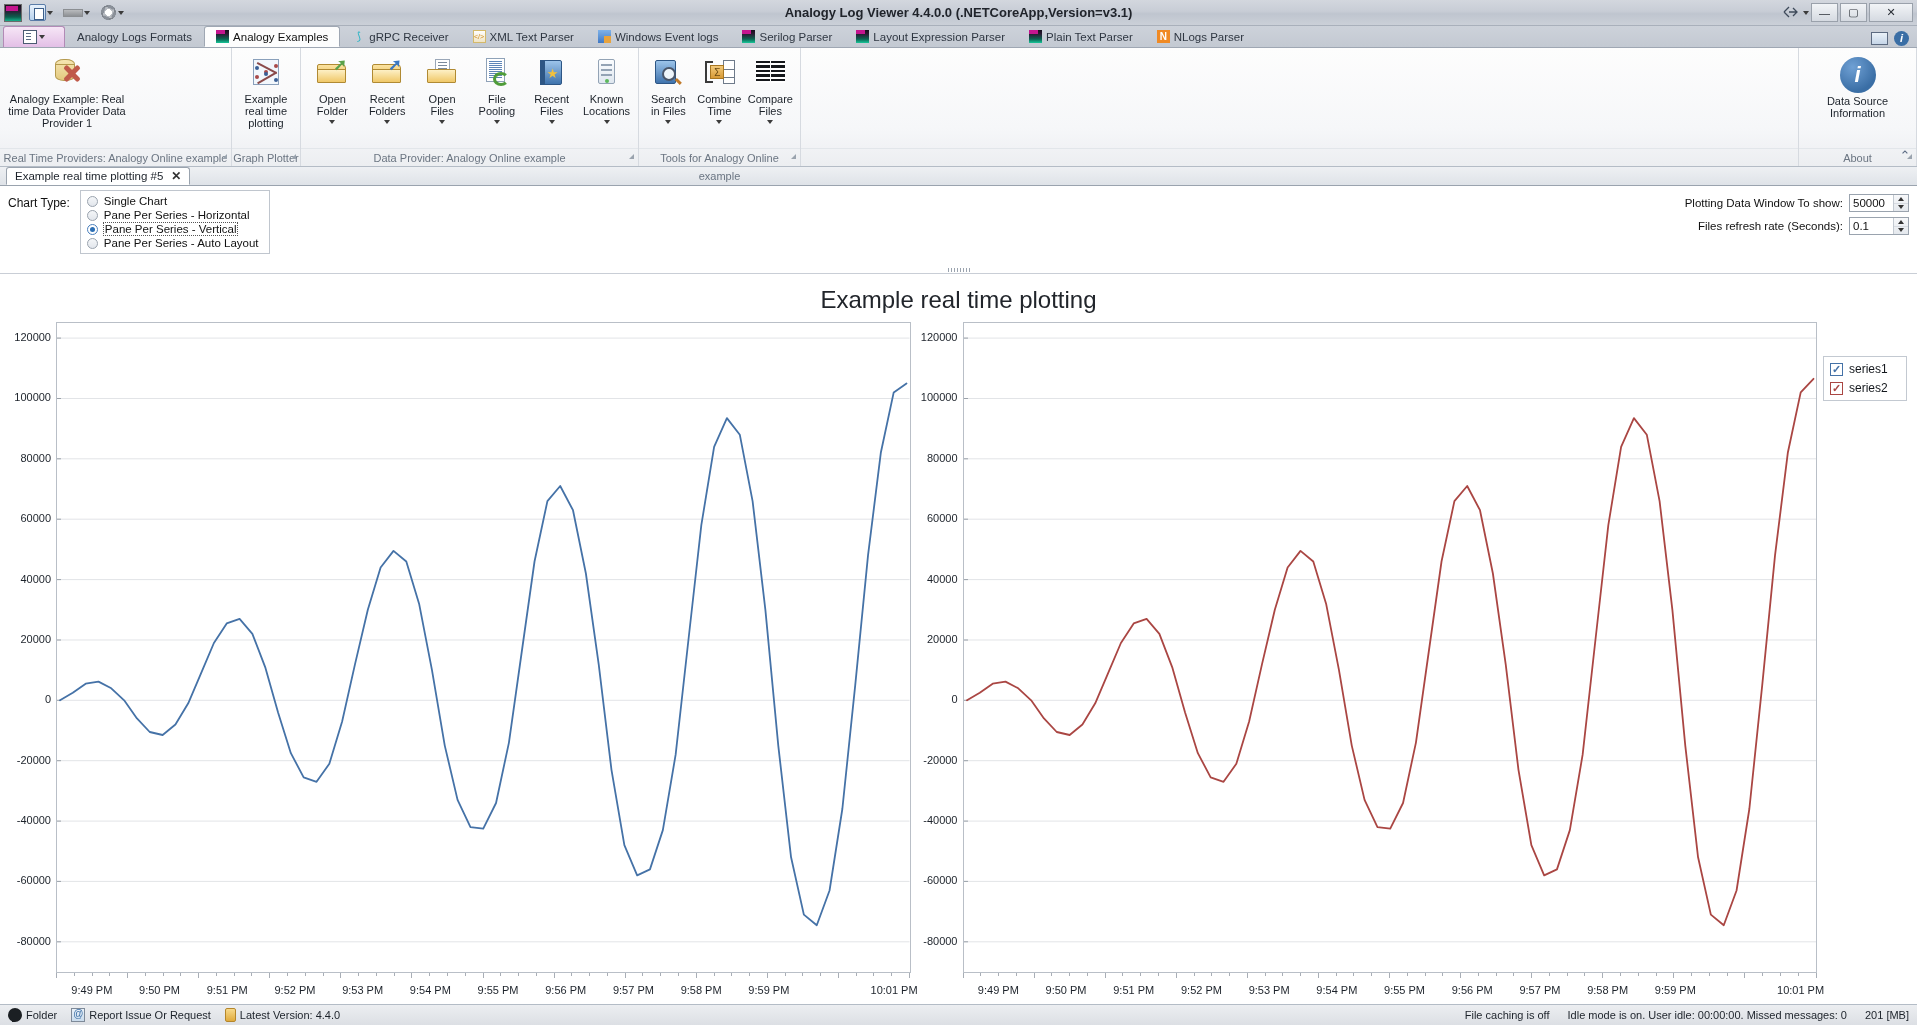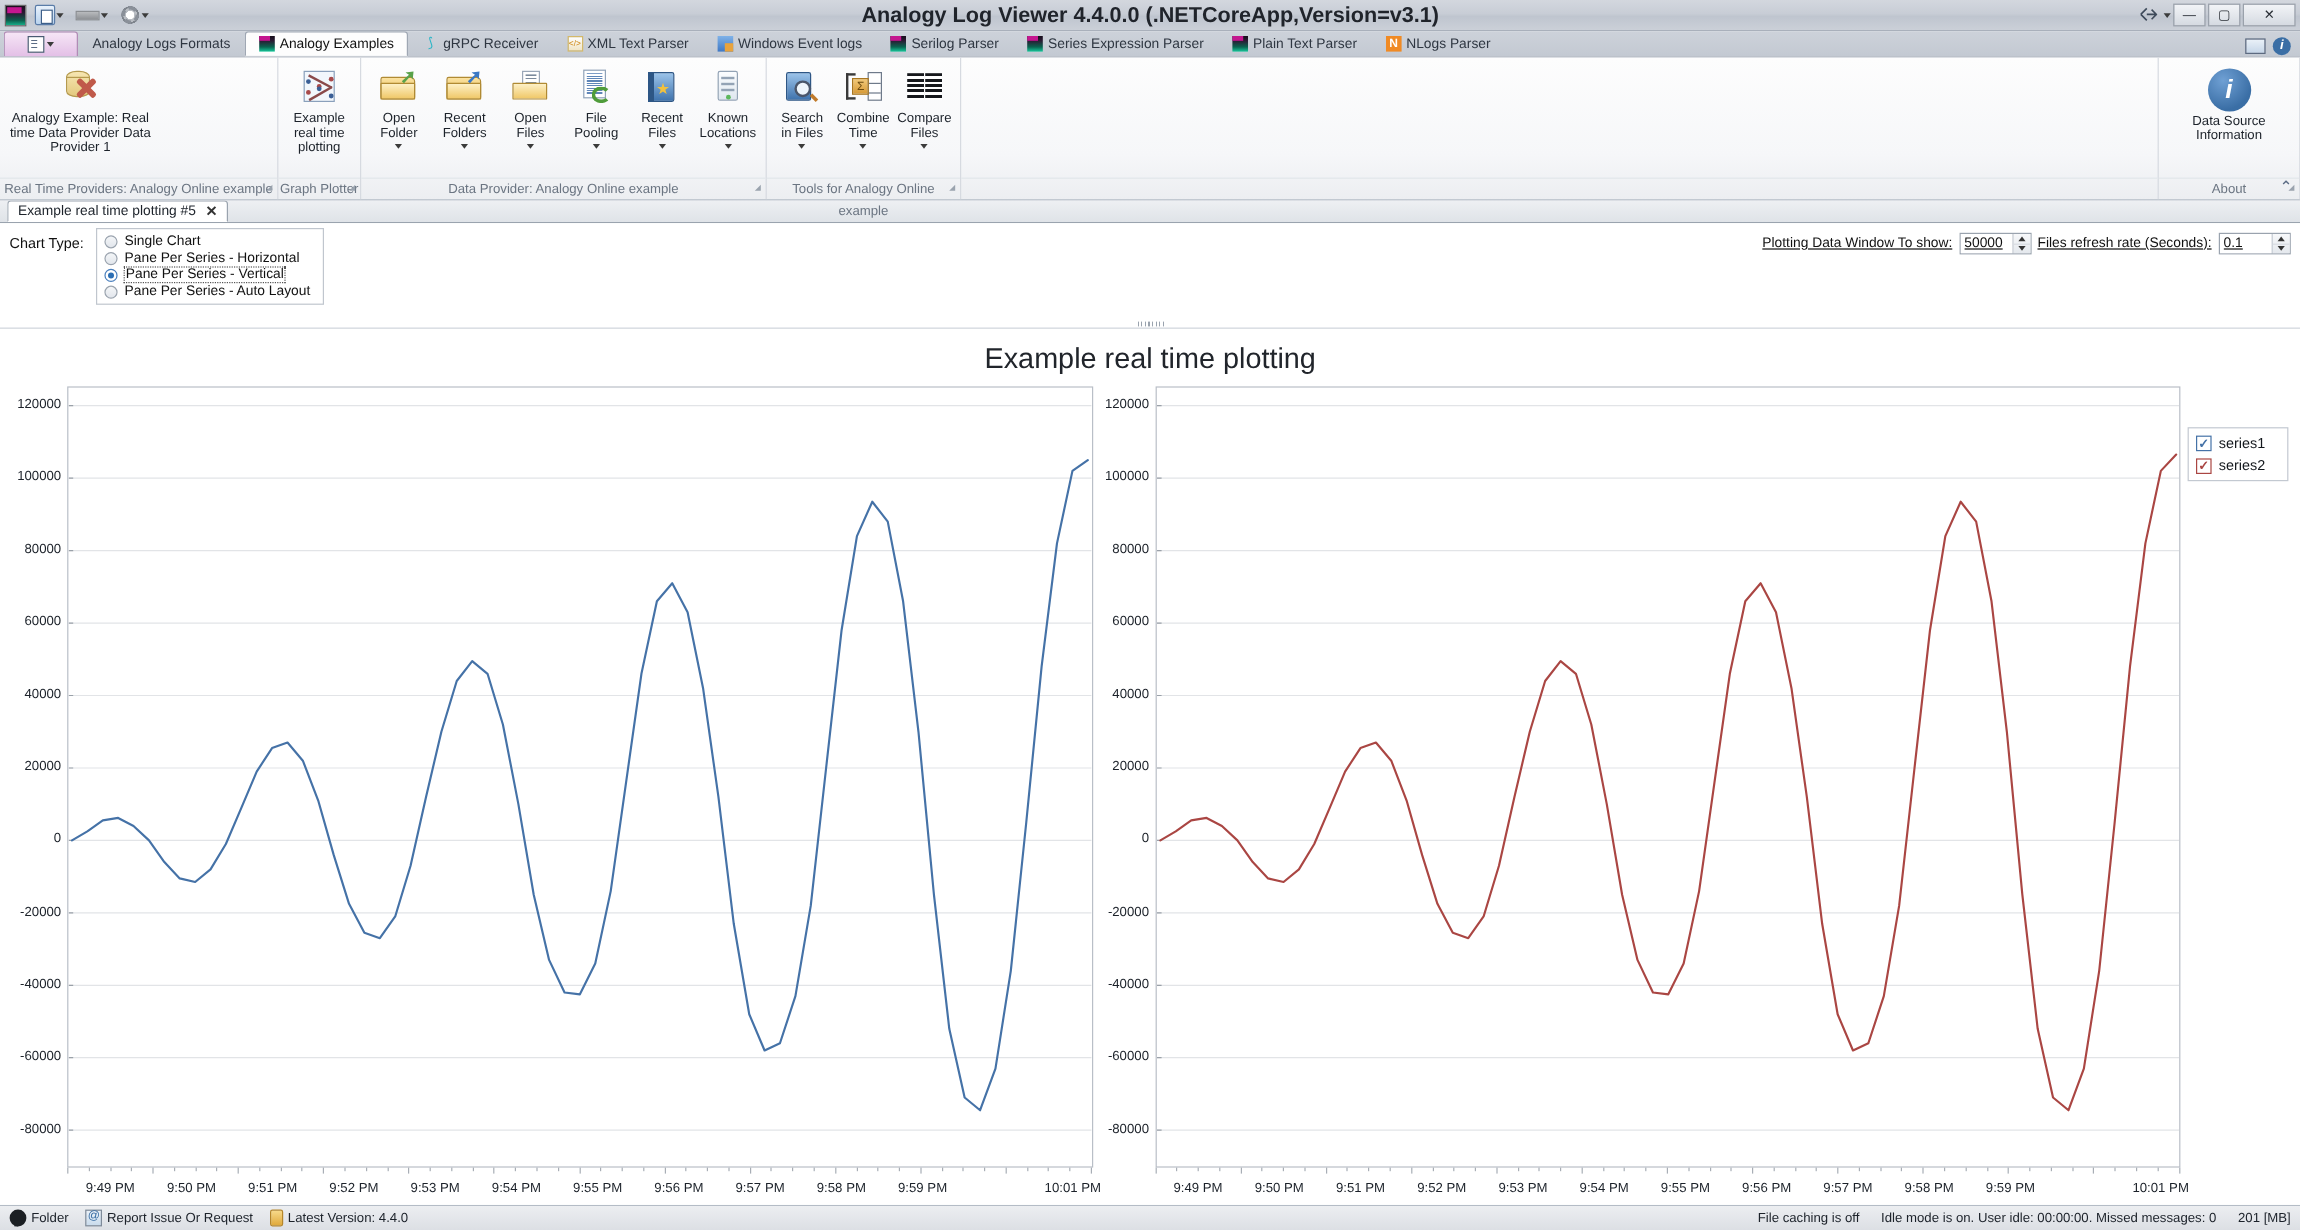--- a/index.html
+++ b/index.html
@@ -56,21 +56,21 @@
     background: radial-gradient(circle at 50% 50%, #fff 0 28%, #b9bdc3 30% 48%, #7e848c 50% 60%, transparent 62%);
     position: relative;
   }
   .ico-gear::before {
     content: ""; position: absolute; inset: 1px; border-radius: 50%;
     border: 3px dashed #8a9099;
   }
   .caret { width: 0; height: 0; border-left: 3.5px solid transparent; border-right: 3.5px solid transparent; border-top: 4px solid #3b3b3b; }
   .titlebar-title {
     position: absolute; left: 0; right: 0; text-align: center;
-    font-size: 18px; color: #20242b; font-weight: 700; pointer-events: none;
+    font-size: 13px; color: #20242b; font-weight: 700; pointer-events: none;
   }
   .winbtns { margin-left: auto; display: flex; align-items: center; gap: 2px; padding-right: 4px; }
   .wbtn { width: 27px; height: 19px; border: 1px solid #9aa1ab; background: linear-gradient(to bottom,#f2f4f7,#d5dae1); display:flex;align-items:center;justify-content:center;cursor:pointer;font-size:11px;color:#2a2f36; }
   .wbtn.close { width: 44px; }
   .helpico { width: 22px; height: 18px; display:flex;align-items:center;justify-content:center; cursor: pointer; color:#3e4a5a; }
 
   
   .ribbon-tabs {
     height: 22px; flex: 0 0 22px;
     background: linear-gradient(to bottom,#cdd2da,#c3c9d2);
@@ -227,21 +227,21 @@
     border: 1px solid #9aa3ae; background: linear-gradient(to bottom,#f4f6f8,#e2e6ec);
     position: relative; flex: 0 0 11px;
   }
   .radio-row.checked .rd { border-color: #4a7fbd; background: #fff; }
   .radio-row.checked .rd::after {
     content: ""; position: absolute; left: 2.5px; top: 2.5px; width: 5px; height: 5px;
     border-radius: 50%; background: #2c6fb5;
   }
   .radio-row.checked .rlbl { outline: 1px dotted #555; padding: 0 1px; }
 
-  .rightopts { margin-left: auto; margin-top: 8px; margin-right: 8px; display: flex; gap: 5px; text-decoration: underline; }
+  .rightopts { margin-left: auto; margin-top: 8px; margin-right: 8px; display: flex; flex-direction: column; gap: 5px; }
   .optrow { display: flex; align-items: center; gap: 6px; justify-content: flex-end; }
   .optrow label { font-size: 11.5px; color: #111; }
   .spinner { display: flex; align-items: stretch; border: 1px solid #9aa3ae; background: #fff; height: 18px; width: 60px; }
   .spinner input {
     flex: 1; min-width: 0; border: none; outline: none; padding: 0 3px;
     font-family: "Liberation Sans", sans-serif; font-size: 11.5px; color: #111; background: #fff;
   }
   .spinner .btns { width: 15px; border-left: 1px solid #c3c9d1; display: flex; flex-direction: column; background: linear-gradient(to bottom,#f7f8fa,#e4e8ed); }
   .spinner .btns div { flex: 1; display: flex; align-items: center; justify-content: center; cursor: pointer; }
   .spinner .btns .up { border-bottom: 1px solid #d7dbe1; }
@@ -355,21 +355,21 @@
     <div class="rtab">
       <span class="tabicon ti-evt"></span>
       <span>Windows Event logs</span>
     </div>
     <div class="rtab">
       <span class="tabicon ti-analogy"></span>
       <span>Serilog Parser</span>
     </div>
     <div class="rtab">
       <span class="tabicon ti-analogy"></span>
-      <span>Series Expression Parser</span>
+      <span>Layout Expression Parser</span>
     </div>
     <div class="rtab">
       <span class="tabicon ti-analogy"></span>
       <span>Plain Text Parser</span>
     </div>
     <div class="rtab">
       <span class="tabicon ti-nlog">N</span>
       <span>NLogs Parser</span>
     </div>
     <div class="tabs-right">

